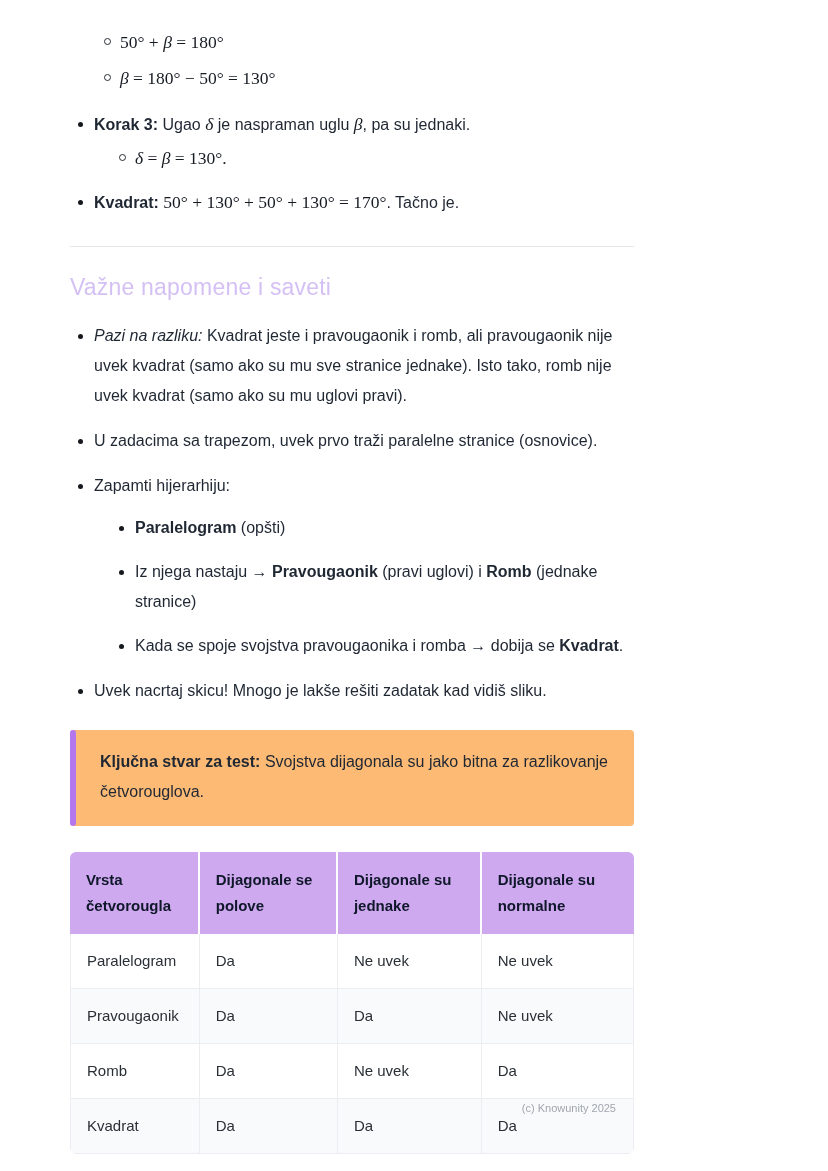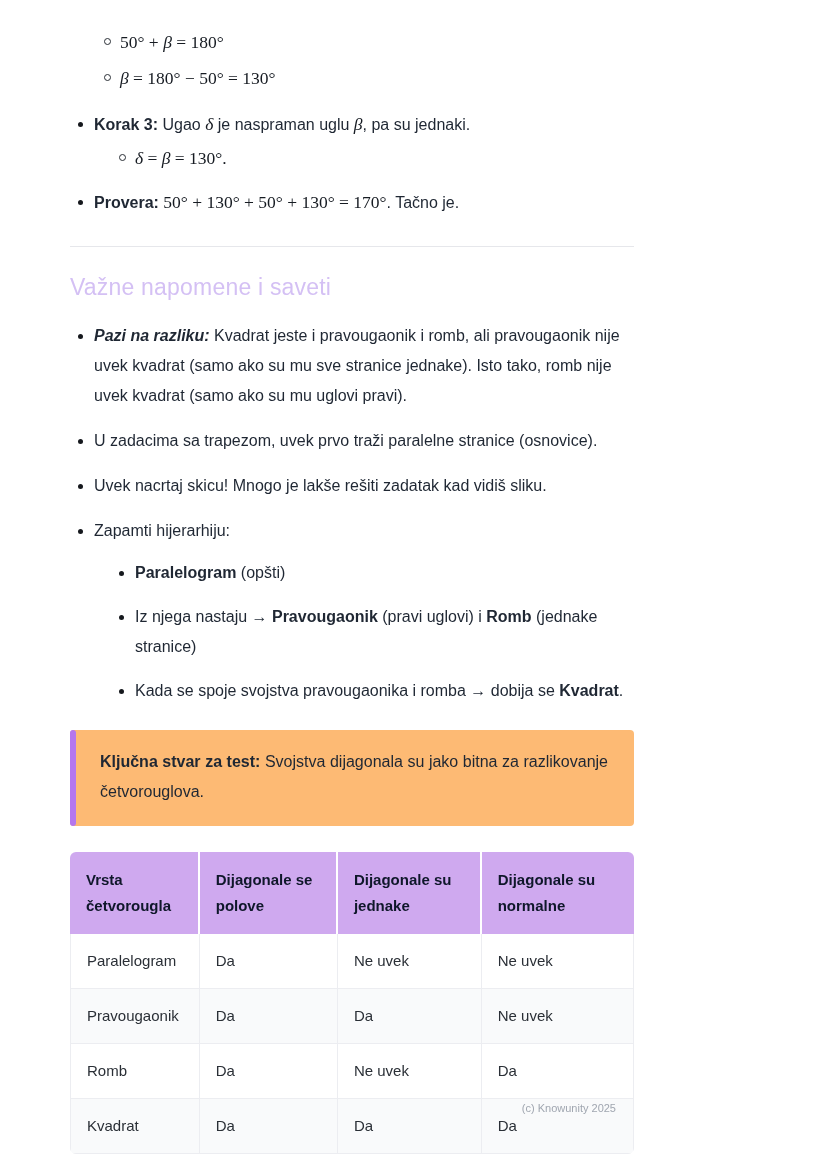--- a/index.html
+++ b/index.html
@@ -48,21 +48,21 @@
   .sub-math{margin-left:25px;margin-top:5px;}
   .sub-math>li{padding-left:16px;line-height:26px;}
   .sub-math>li::before{
     content:'';position:absolute;left:0;top:9px;
     width:5px;height:5px;border:1.5px solid #2a2f36;border-radius:50%;background:transparent;
   }
   
   b{font-weight:700;}
   .math{font-family:"Liberation Serif", serif;font-size:17.5px;color:#161b22;}
   .math em{font-style:italic;font-family:"Liberation Serif", serif;}
-  .it{font-style:italic;font-weight:bold;}
+  .it{font-style:italic;}
   .divider{border:none;border-top:1px solid #e6e7eb;margin:28px 0 0 0;height:0;}
   h2.section{
     margin:26px 0 0 0;
     font-size:23px;line-height:28px;font-weight:400;
     color:#d4c0f4;letter-spacing:.2px;
   }
   .notes-list{margin-top:20px;}
   
   .callout{
     position:relative;
@@ -131,51 +131,51 @@
     <ul class="main-list" style="margin-top:18px;">
       <li>
         <b>Korak 3:</b><span> Ugao </span><span class="math"><em>δ</em></span><span> je naspraman uglu </span><span class="math"><em>β</em></span><span>, pa su jednaki.</span>
         <ul class="sub-math">
           <li>
             <span class="math"><em>δ</em><span> = </span><em>β</em><span> = 130°.</span></span>
           </li>
         </ul>
       </li>
       <li>
-        <b>Provera:</b><span class="math"> 50° + 130° + 50° + 130° = 170°</span><span>. Tačno je.</span>
+        <b>Kvadrat:</b><span class="math"> 50° + 130° + 50° + 130° = 170°</span><span>. Tačno je.</span>
       </li>
     </ul>
 
     <hr class="divider">
 
     <h2 class="section">Važne napomene i saveti</h2>
 
     <ul class="main-list notes-list">
       <li>
         <span class="it">Pazi na razliku:</span><span> Kvadrat jeste i pravougaonik i romb, ali pravougaonik nije uvek kvadrat (samo ako su mu sve stranice jednake). Isto tako, romb nije uvek kvadrat (samo ako su mu uglovi pravi).</span>
       </li>
       <li>
         <span>U zadacima sa trapezom, uvek prvo traži paralelne stranice (osnovice).</span>
-      </li>
-      <li>
-        <span>Uvek nacrtaj skicu! Mnogo je lakše rešiti zadatak kad vidiš sliku.</span>
       </li>
       <li>
         <span>Zapamti hijerarhiju:</span>
         <ul class="inner-list">
           <li>
             <b>Paralelogram</b><span> (opšti)</span>
           </li>
           <li>
             <span>Iz njega nastaju → </span><b>Pravougaonik</b><span> (pravi uglovi) i </span><b>Romb</b><span> (jednake stranice)</span>
           </li>
           <li>
             <span>Kada se spoje svojstva pravougaonika i romba → dobija se </span><b>Kvadrat</b><span>.</span>
           </li>
         </ul>
+      </li>
+      <li>
+        <span>Uvek nacrtaj skicu! Mnogo je lakše rešiti zadatak kad vidiš sliku.</span>
       </li>
     </ul>
 
     <div class="callout">
       <b>Ključna stvar za test:</b><span> Svojstva dijagonala su jako bitna za razlikovanje četvorouglova.</span>
     </div>
 
     <table class="props">
       <colgroup>
         <col style="width:23%">

